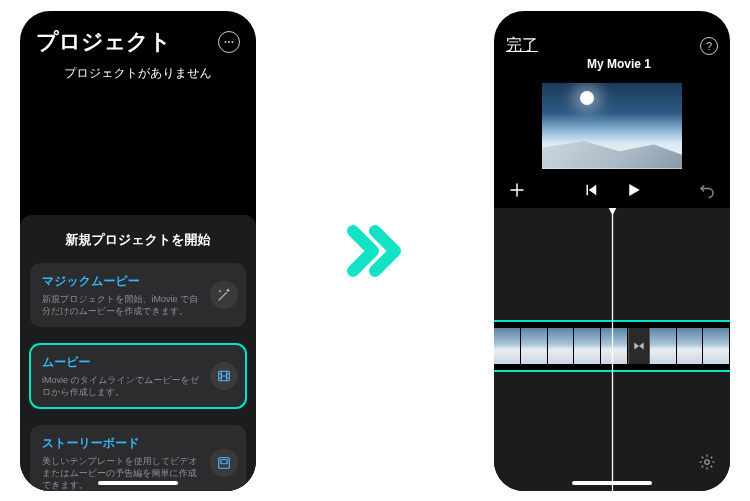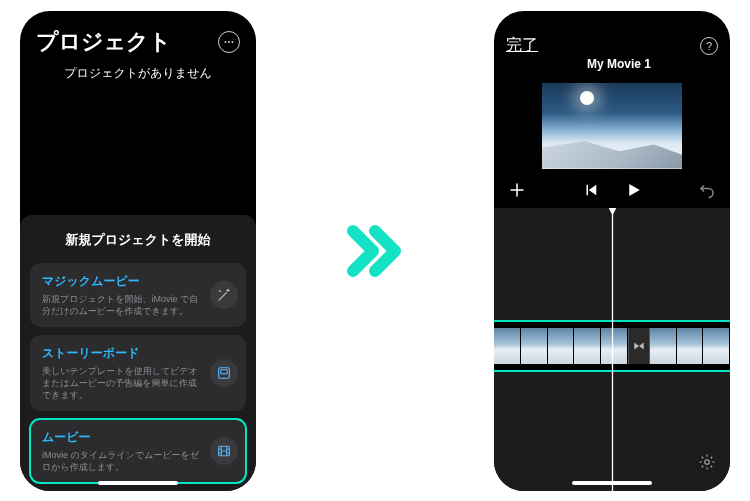--- a/index.html
+++ b/index.html
@@ -68,21 +68,21 @@
     display: flex; flex-direction: column;
   }
   .new-title {
     color: #fff; font-size: 13px; font-weight: 600;
     text-align: center; margin-bottom: 14px;
   }
   .option {
     background: #2c2c2e;
     border-radius: 10px;
     padding: 10px 44px 10px 12px;
-    margin-bottom: 8px;
+    margin-bottom: 17px;
     position: relative;
     color: #fff;
   }
   .opt-title { font-size: 12px; color: #2fb9ff; font-weight:600; margin-bottom:3px; }
   .opt-desc { font-size: 9px; color: #8e8e93; line-height: 1.35; }
   .opt-icon {
     position: absolute; right: 8px; top: 50%; transform: translateY(-50%);
     width: 28px; height: 28px; border-radius: 50%;
     background: #3a3a3c;
     display: flex; align-items: center; justify-content: center;
@@ -194,51 +194,51 @@
     <div class="new-title">新規プロジェクトを開始</div>
 
     <div class="option">
       <div class="opt-title">マジックムービー</div>
       <div class="opt-desc">新規プロジェクトを開始、iMovie で自分だけのムービーを作成できます。</div>
       <div class="opt-icon">
         <svg viewBox="0 0 24 24" fill="none" stroke="#c9c9c9" stroke-width="1.6">
             <path d="M4 20 L16 8"></path>
             <path d="M18 2 l1 2 2 1 -2 1 -1 2 -1 -2 -2 -1 2 -1 z" fill="#c9c9c9" stroke="none"></path>
             <path d="M6 4 l.7 1.4 1.4 .7 -1.4 .7 -.7 1.4 -.7 -1.4 -1.4 -.7 1.4 -.7 z" fill="#c9c9c9" stroke="none"></path>
-          </svg>
-      </div>
-    </div>
-
-    <div class="option">
-      <div class="opt-title">ストーリーボード</div>
-      <div class="opt-desc">美しいテンプレートを使用してビデオまたはムービーの予告編を簡単に作成できます。</div>
-      <div class="opt-icon">
-        <svg viewBox="0 0 24 24" fill="none" stroke="#58b6ff" stroke-width="1.6">
-            <rect x="4" y="4" width="16" height="16" rx="2"></rect>
-            <rect x="7" y="7" width="10" height="6" rx="1"></rect>
           </svg>
       </div>
     </div>
 
     <div class="option highlighted">
       <div class="opt-title">ムービー</div>
       <div class="opt-desc">iMovie のタイムラインでムービーをゼロから作成します。</div>
       <div class="opt-icon">
         <svg viewBox="0 0 24 24" fill="none" stroke="#58b6ff" stroke-width="1.6">
             <rect x="4" y="5" width="16" height="14" rx="1.5"></rect>
             <line x1="8" y1="5" x2="8" y2="19"></line>
             <line x1="16" y1="5" x2="16" y2="19"></line>
             <line x1="4" y1="9" x2="8" y2="9"></line>
             <line x1="4" y1="15" x2="8" y2="15"></line>
             <line x1="16" y1="9" x2="20" y2="9"></line>
             <line x1="16" y1="15" x2="20" y2="15"></line>
             <line x1="8" y1="12" x2="16" y2="12"></line>
           </svg>
       </div>
     </div>
+
+    <div class="option">
+      <div class="opt-title">ストーリーボード</div>
+      <div class="opt-desc">美しいテンプレートを使用してビデオまたはムービーの予告編を簡単に作成できます。</div>
+      <div class="opt-icon">
+        <svg viewBox="0 0 24 24" fill="none" stroke="#58b6ff" stroke-width="1.6">
+            <rect x="4" y="4" width="16" height="16" rx="2"></rect>
+            <rect x="7" y="7" width="10" height="6" rx="1"></rect>
+          </svg>
+      </div>
+    </div>
   </div>
   <div class="home-indicator"></div>
 </div>
 
 <div class="arrow-wrap">
   <svg viewBox="0 0 64 64">
     <path d="M10 12 L30 32 L10 52" fill="none" stroke="#13e2c4" stroke-width="12" stroke-linecap="round" stroke-linejoin="round"></path>
     <path d="M32 12 L52 32 L32 52" fill="none" stroke="#13e2c4" stroke-width="12" stroke-linecap="round" stroke-linejoin="round"></path>
   </svg>
 </div>

